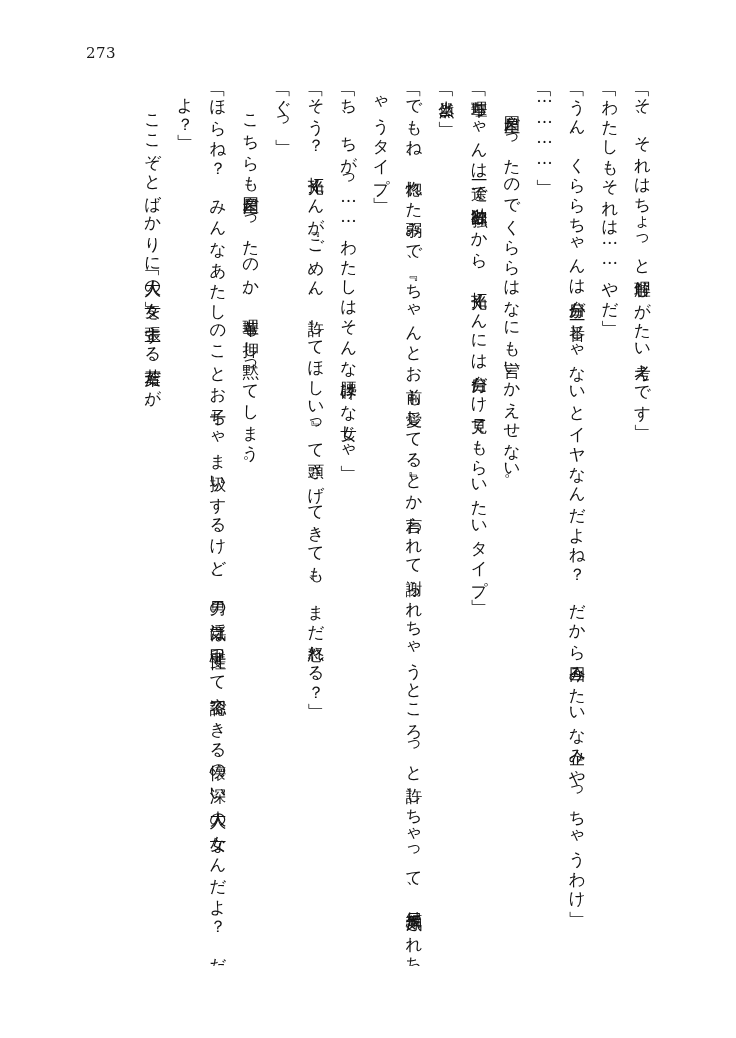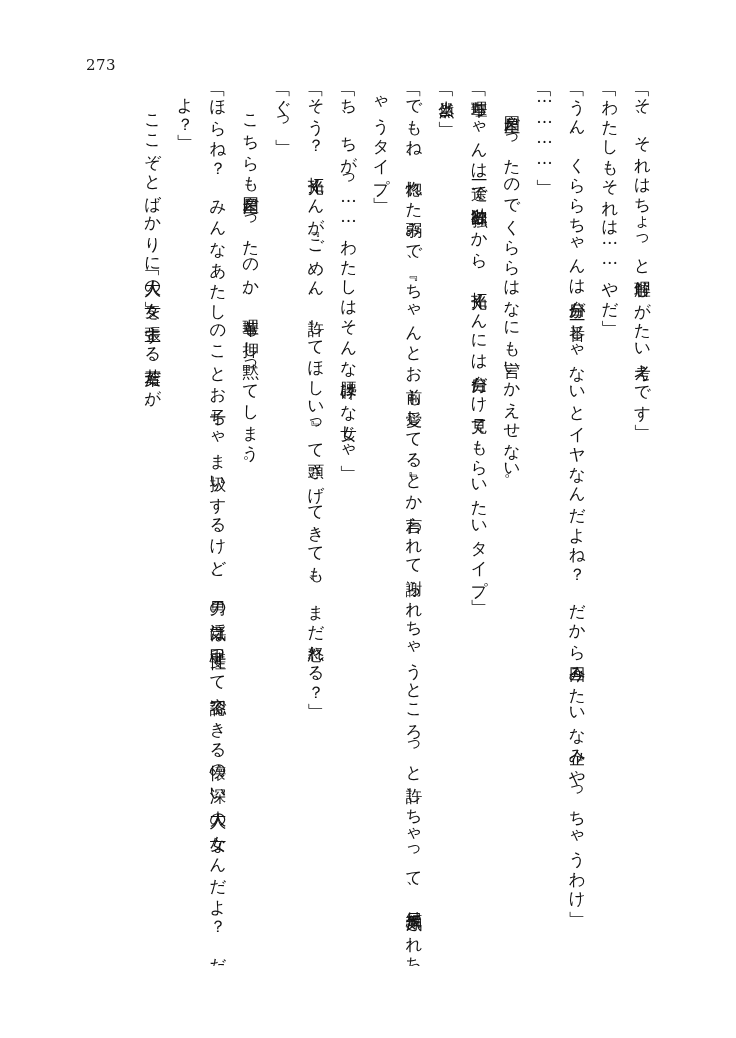--- a/index.html
+++ b/index.html
@@ -16,21 +16,21 @@
   }
   .page {
     position: relative;
     width: 736px;
     height: 1038px;
     background: #ffffff;
     box-sizing: border-box;
   }
   .page-number {
     position: absolute;
-    top: 56px;
+    top: 44px;
     left: 86px;
     font-size: 15px;
     letter-spacing: 0.5px;
     color: #1a1a1a;
     font-family: "DejaVu Serif", "Liberation Serif", serif;
   }
   .text-body {
     position: absolute;
     top: 86px;
     right: 78px;

